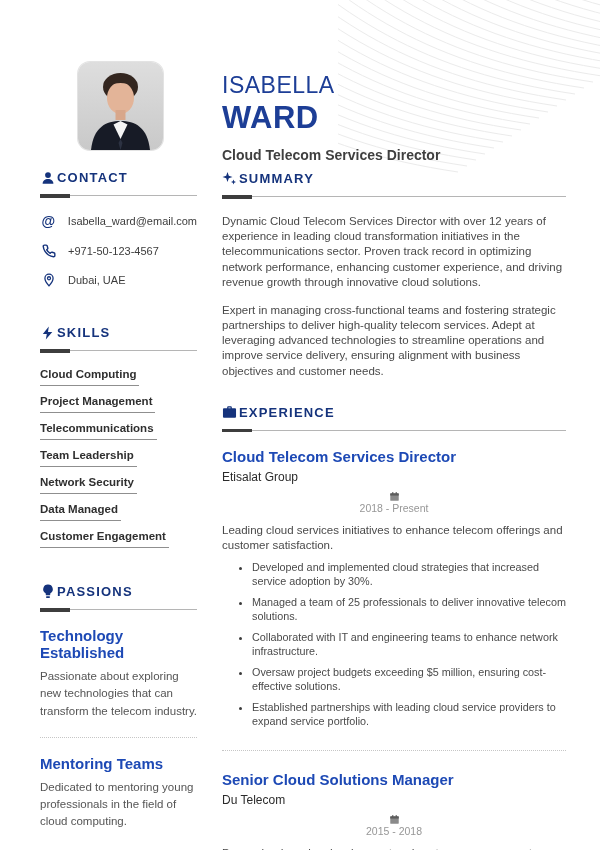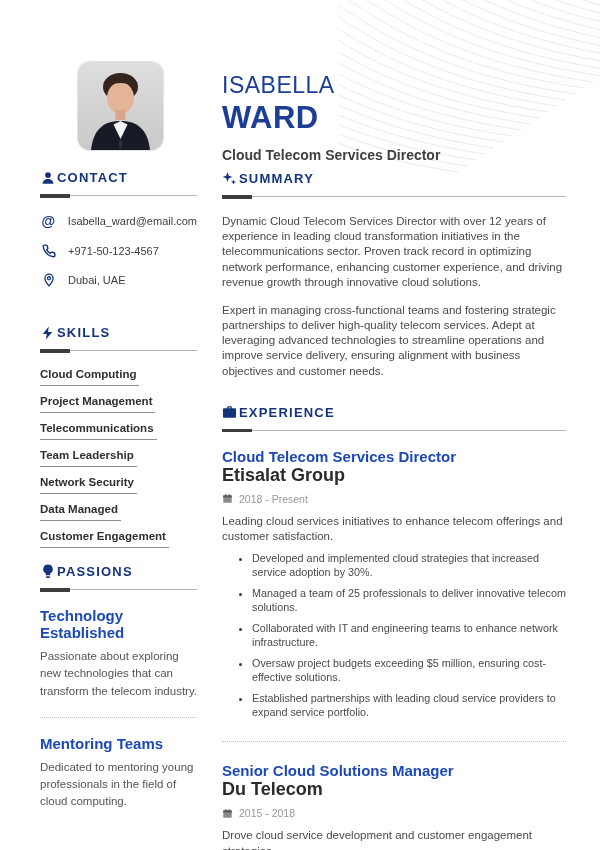--- a/index.html
+++ b/index.html
@@ -34,34 +34,34 @@
   .c-ico { display: inline-flex; width: 17px; justify-content: center; color: #15337c;
            font-weight: 600; font-size: 14px; }
 
   
   .skills-section { margin-top: 38px; }
   .skill { font-size: 11.5px; font-weight: 700; color: #2f2f2f;
            border-bottom: 1px solid #8f8f8f; width: max-content; max-width: 100%;
            padding: 0 3px 5px 0; margin-bottom: 9px; }
 
   
-  .passions-section { margin-top: 16px; }
+  .passions-section { margin-top: 36px; }
   .p-title { font-size: 15px; font-weight: 700; color: #1d49b5; margin-bottom: 7px; }
   .p-text  { font-size: 11.5px; color: #555; line-height: 1.5; }
   .dotted-sep { border-top: 1px dotted #c6c6c6; margin: 17px 0; }
 
   
   .summary-text p { font-size: 11.5px; color: #4a4a4a; line-height: 1.32; margin-bottom: 13px; }
 
   
   .experience-section { margin-top: 26px; }
   .job-title { font-size: 15px; font-weight: 700; color: #1d49b5; }
-  .company   { font-size: 18px; font-weight: 700; color: #2b2b2b; }
-  .date-row  { display: flex; align-items: center; gap: 6px; color: #979797;
-               font-size: 10.5px; margin-top: 7px; }
+  .company   { font-size: 12px; font-weight: 400; color: #2b2b2b; margin-top: 5px; }
+  .date-row  { display: flex; align-items: center; color: #979797;
+               font-size: 10.5px; margin-top: 7px; flex-direction: column; }
   .job-desc  { font-size: 11.5px; color: #4a4a4a; line-height: 1.35; margin-top: 9px; }
   .bullets   { margin-top: 6px; padding-left: 30px; }
   .bullets li { font-size: 10.8px; color: #4a4a4a; line-height: 1.3; margin-bottom: 7px; }
   .bullets li::marker { color: #3c3c3c; }
   .job-sep { border-top: 1px dotted #c6c6c6; margin: 22px 0 20px; }
 
   svg.micon { display: block; }
 </style>
 </head>
 <body>

